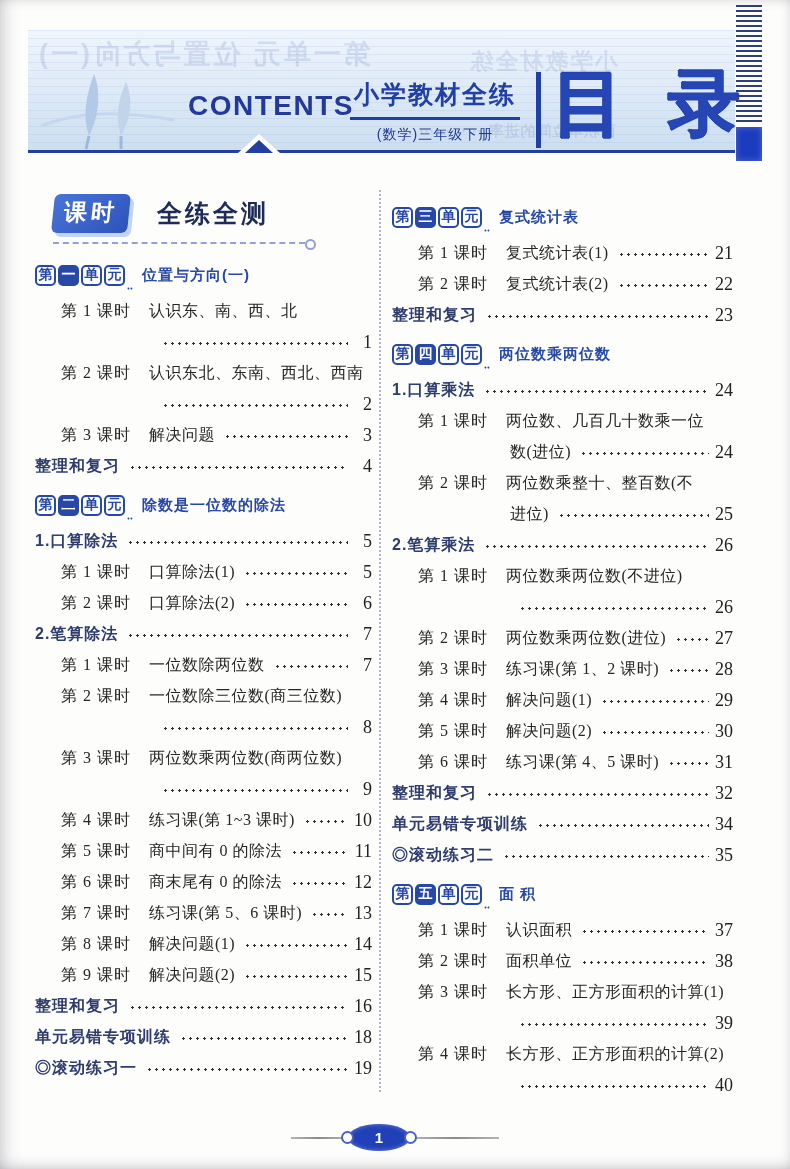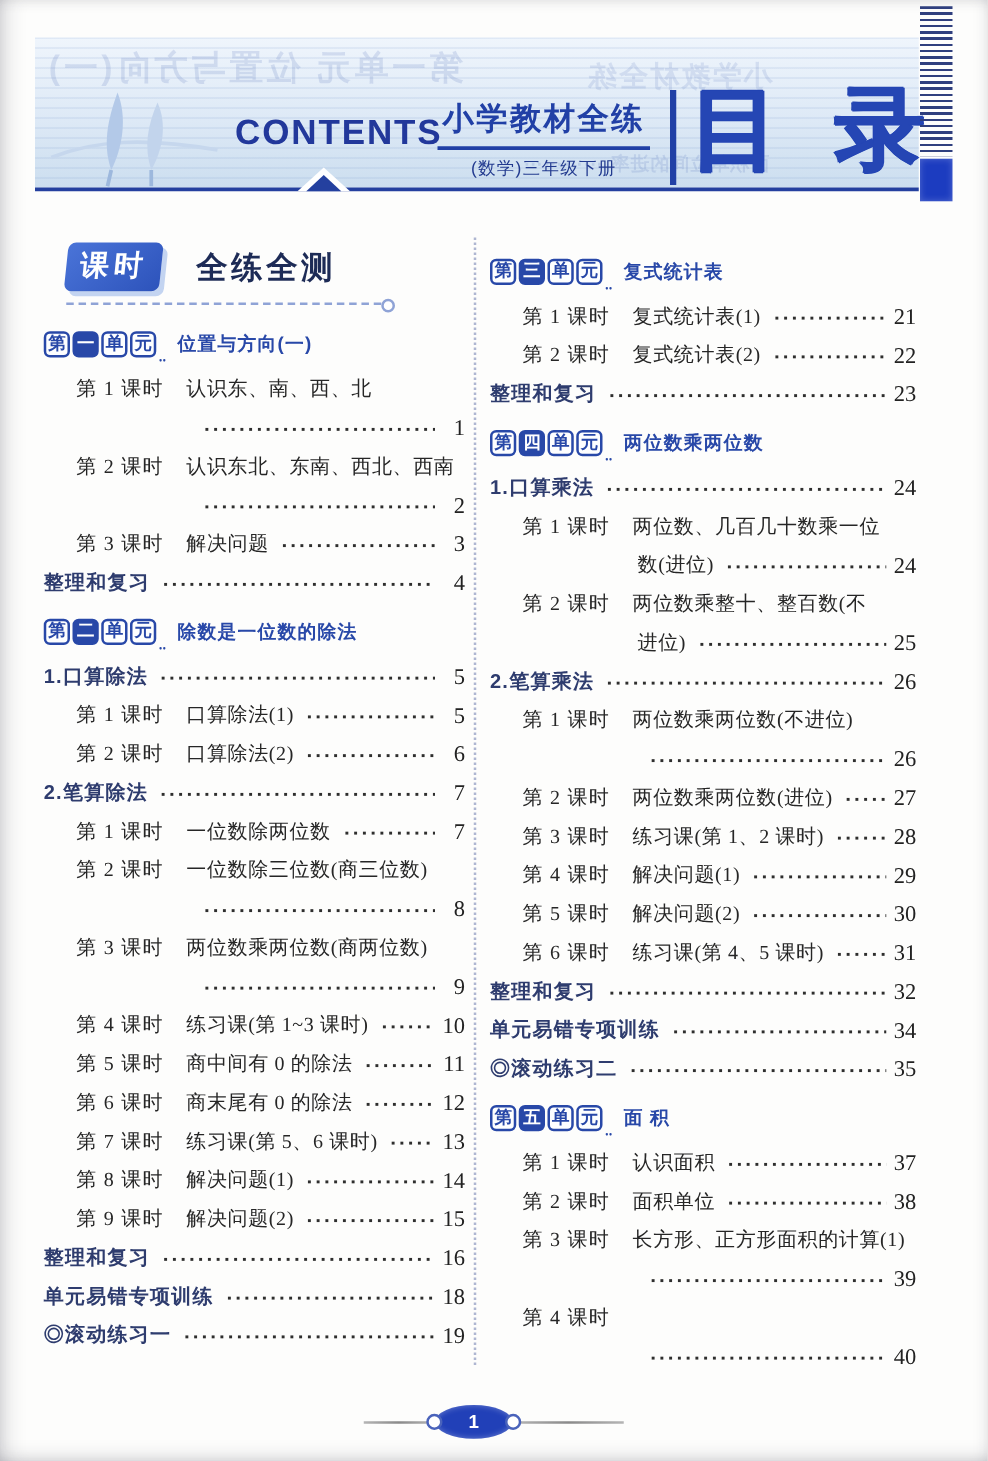--- a/index.html
+++ b/index.html
@@ -628,20 +628,21 @@
     <div class="line line2">
       <span class="title2"></span>
       <span class="leader"></span>
       <span class="page">39</span>
     </div>
   </div>
 
   <div class="entry ind">
     <div class="line line1">
       <span class="prefix">第 4 课时</span>
+      <span class="title">长方形、正方形面积的计算(2)</span>
 
     </div>
     <div class="line line2">
       <span class="title2"></span>
       <span class="leader"></span>
       <span class="page">40</span>
     </div>
   </div>
 </div>
   </div>

